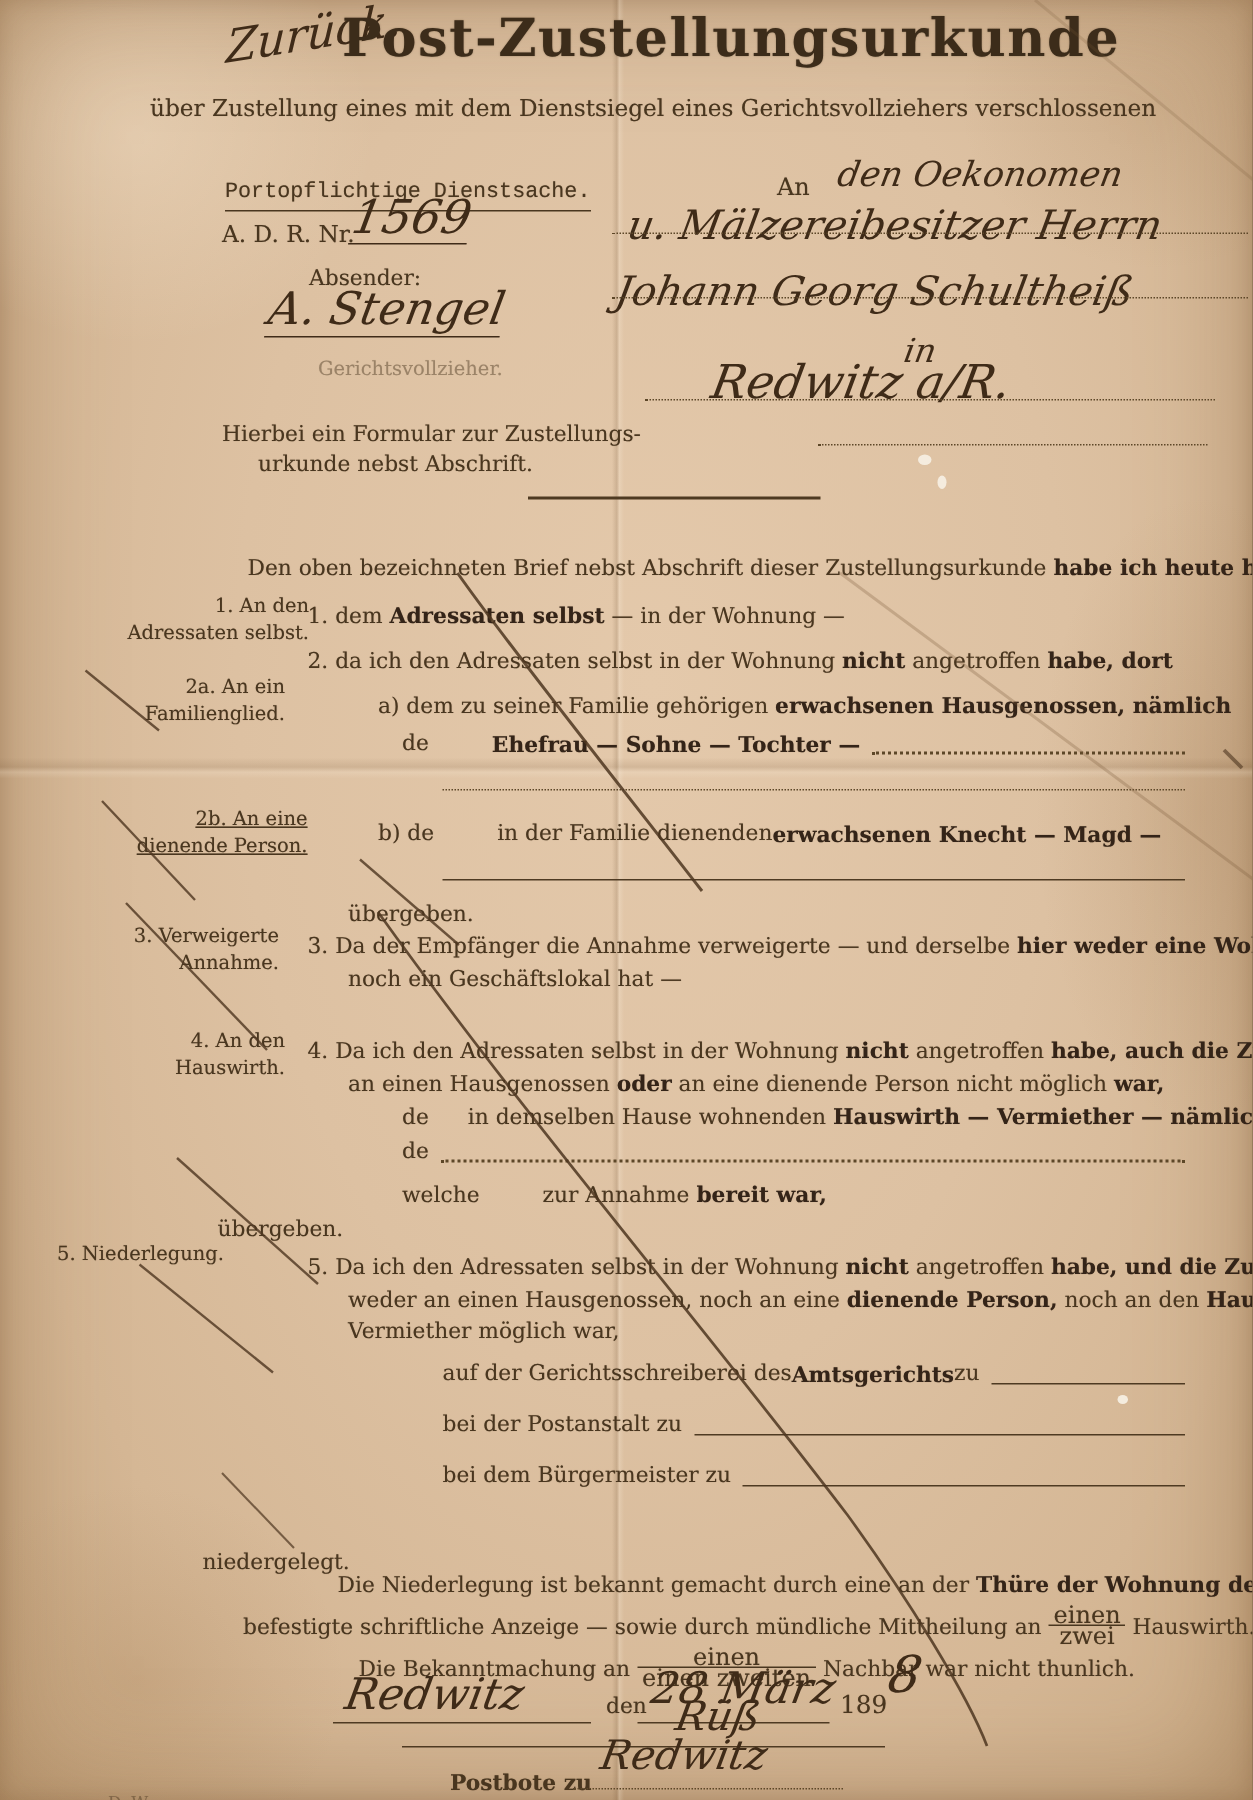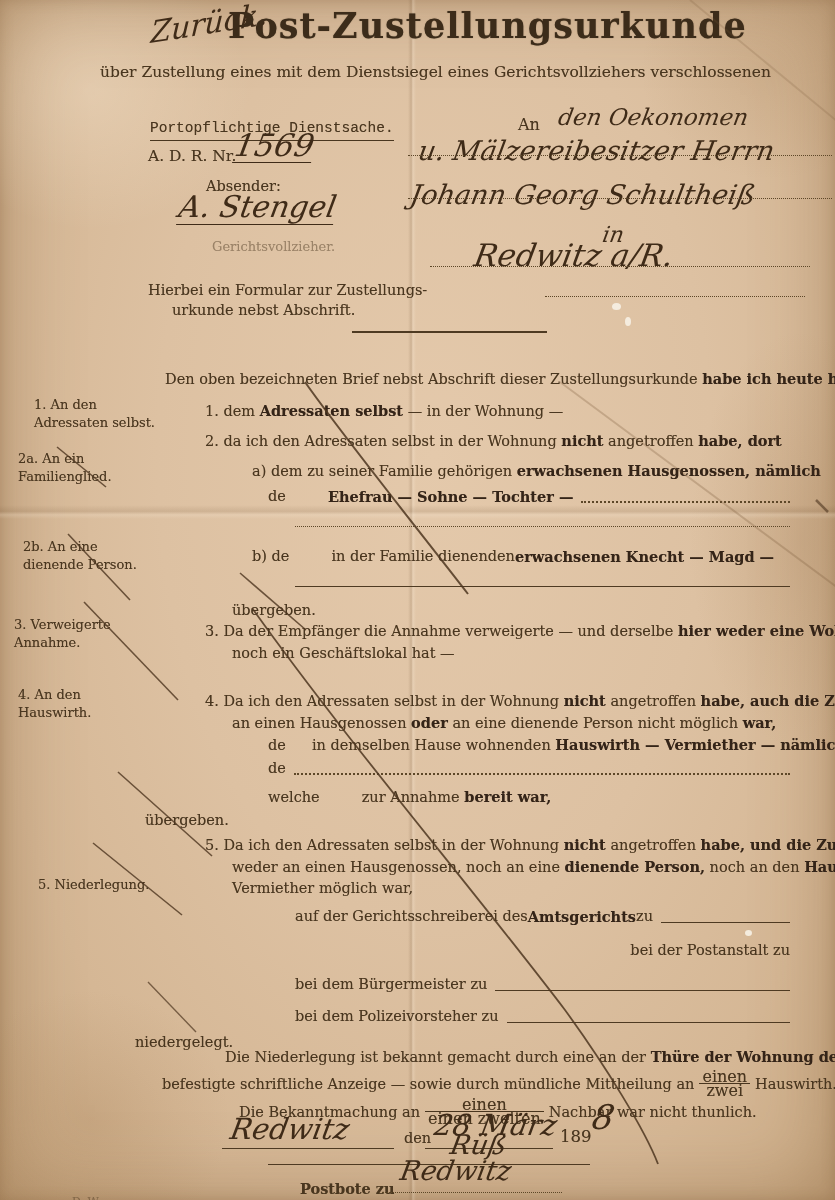--- a/index.html
+++ b/index.html
@@ -20,21 +20,21 @@
   .fold-h{position:absolute;left:0;top:505px;width:835px;height:14px;
     background:linear-gradient(180deg,rgba(0,0,0,0),rgba(95,65,35,.13) 45%,rgba(255,244,228,.18) 70%,rgba(0,0,0,0));}
   .chip{position:absolute;background:#f6eee1;border-radius:50%;opacity:.95;}
 
   .p{position:absolute;font:14.5px/21px "DejaVu Serif",serif;color:#49361f;white-space:nowrap;
      text-shadow:0 0 .5px rgba(73,54,31,.45);}
   .p b{font-weight:bold;color:#342418;}
   .sm{font-size:13px;line-height:17px;}
   .title{font-size:35px;line-height:40px;font-weight:bold;color:#3c2c1a;letter-spacing:1px;text-shadow:0 0 1px rgba(60,44,26,.5);}
   .c{text-align:center;}
-  .ml{position:absolute;width:172px;text-align:left;font:13px/18px "DejaVu Serif",serif;color:#49361f;white-space:nowrap;text-shadow:0 0 .5px rgba(73,54,31,.45);}
+  .ml{position:absolute;width:172px;text-align:right;font:13px/18px "DejaVu Serif",serif;color:#49361f;white-space:nowrap;text-shadow:0 0 .5px rgba(73,54,31,.45);}
   .flex{display:flex;align-items:flex-end;}
   .fill{flex:1;border-bottom:2px dotted #5d4728;margin:0 0 4px 8px;}
   .fill.sol{border-bottom:1.6px solid #4e3a22;}
   .gap{display:inline-block;width:42px;}
   .gap.sm2{width:26px;}
   .hand{position:absolute;font:italic 26px/30px "DejaVu Serif",serif;color:#3f2b18;transform:skewX(-10deg);transform-origin:left bottom;white-space:nowrap;}
   .rule{position:absolute;border-bottom:1.6px solid #4e3a22;}
   .rule.dot{border-bottom:1.8px dotted #5d4728;}
   .stack{display:inline-block;vertical-align:-7px;text-align:center;font-size:16px;line-height:13px;margin:0 5px;}
   .stack .t{display:block;border-bottom:1px solid #49361f;padding:0 3px;}
@@ -86,33 +86,33 @@
   </div>
 
   <div class="ml" style="left:34px;top:396px;">
     <span>1. An den</span><br>
     <span>Adressaten selbst.</span>
   </div>
   <div class="ml" style="left:18px;top:450px;">
     <span>2a. An ein</span><br>
     <span>Familienglied.</span>
   </div>
-  <div class="ml" style="left:23px;top:538px;">
+  <div class="ml" style="left:33px;top:538px;text-decoration:underline;">
     <span>2b. An eine</span><br>
     <span>dienende Person.</span>
   </div>
   <div class="ml" style="left:14px;top:616px;">
     <span>3. Verweigerte</span><br>
     <span>Annahme.</span>
   </div>
   <div class="ml" style="left:18px;top:686px;">
     <span>4. An den</span><br>
     <span>Hauswirth.</span>
   </div>
-  <div class="p sm" style="left:38px;top:828px;margin-top:48px;">5. Niederlegung.</div>
+  <div class="p sm" style="left:38px;top:828px;">5. Niederlegung.</div>
 
   <div class="p" style="left:205px;top:400px;">
     <span>1. dem </span><b>Adressaten selbst</b><span> — in der Wohnung —</span>
   </div>
   <div class="p" style="left:205px;top:430px;">
     <span>2. da ich den Adressaten selbst in der Wohnung </span><b>nicht</b><span> angetroffen </span><b>habe, dort</b>
   </div>
   <div class="p" style="left:252px;top:460px;">
     <span>a) dem zu seiner Familie gehörigen </span><b>erwachsenen Hausgenossen, nämlich</b>
   </div>
@@ -162,30 +162,26 @@
     <span>weder an einen Hausgenossen, noch an eine </span><b>dienende Person,</b><span> noch an den </span><b>Hauswirth oder</b>
   </div>
   <div class="p" style="left:232px;top:878px;">Vermiether möglich war,</div>
 
   <div class="p flex" style="left:295px;top:906px;width:495px;">
     <span>auf der Gerichtsschreiberei des </span>
       <b>Amtsgerichts</b>
       <span> zu</span>
       <span class="fill sol"></span>
   </div>
-  <div class="p flex" style="left:295px;top:940px;width:495px;flex-direction:column;">
+  <div class="p flex" style="left:295px;top:940px;width:495px;">
     <span>bei der Postanstalt zu</span>
       <span class="fill sol"></span>
   </div>
   <div class="p flex" style="left:295px;top:974px;width:495px;">
     <span>bei dem Bürgermeister zu</span>
-      <span class="fill sol"></span>
-  </div>
-  <div class="p flex" style="left:295px;top:1006px;width:495px;">
-    <span>bei dem Polizeivorsteher zu</span>
       <span class="fill sol"></span>
   </div>
   <div class="p" style="left:135px;top:1032px;">niedergelegt.</div>
 
   <div class="p" style="left:225px;top:1046px;">
     <span>Die Niederlegung ist bekannt gemacht durch eine an der </span><b>Thüre der Wohnung des Adressaten</b>
   </div>
   <div class="p" style="left:162px;top:1070px;">
     <span>befestigte schriftliche Anzeige — sowie durch mündliche Mittheilung an</span><span class="stack"><span class="t">einen</span><span class="u">zwei</span></span><span>Hauswirth.</span>
   </div>

